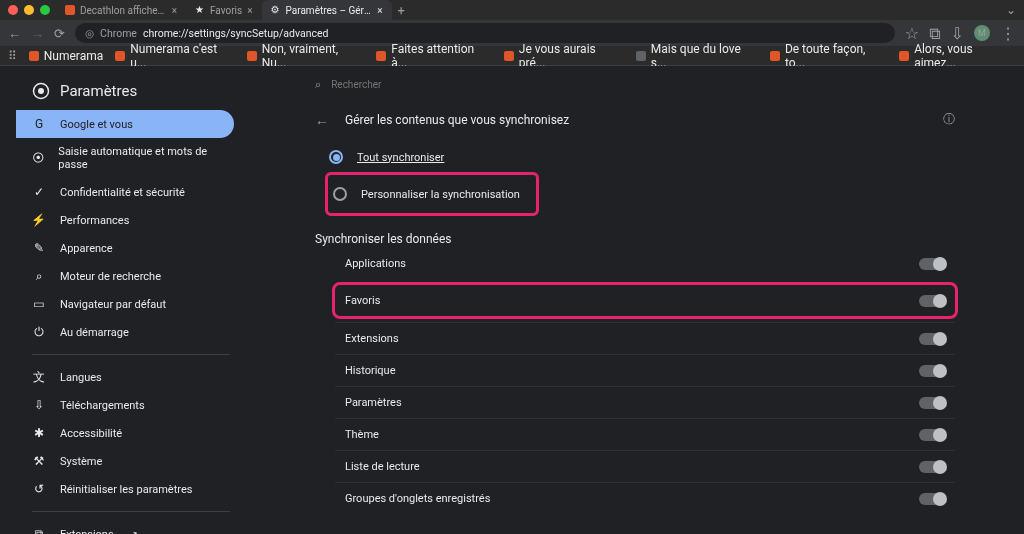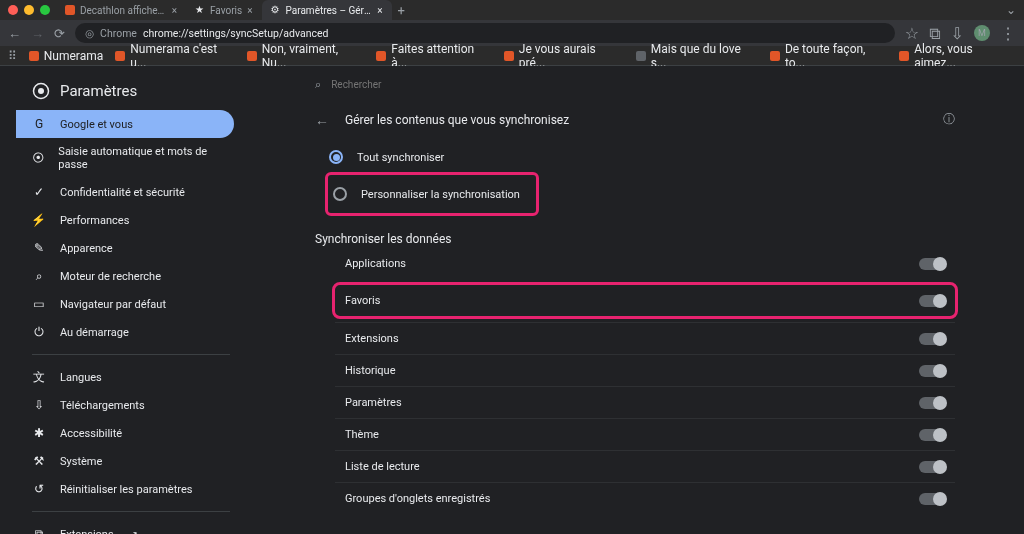--- a/index.html
+++ b/index.html
@@ -57,21 +57,21 @@
 .content { flex: 1; background: #202124; display: flex; justify-content: center; overflow-y: auto; }
 .content-inner { width: 100%; max-width: 680px; padding: 0 20px; }
 .searchbar { display: flex; align-items: center; gap: 10px; padding: 12px 0 8px; color: #9aa0a6; font-size: 11px; }
 .searchbar input { background: none; border: none; outline: none; color: #e8eaed; font-size: 10px; flex: 1; }
 
 .section-head { display: flex; align-items: center; gap: 16px; padding: 12px 0 14px; }
 .section-head .back { color: #9aa0a6; font-size: 14px; }
 .section-head .title { font-size: 12px; flex: 1; }
 .section-head .help { color: #9aa0a6; font-size: 12px; }
 
-.radio-group { margin-left: 10px; }
+.radio-group { margin-left: 10px; text-decoration: underline; }
 .radio-row { display: flex; align-items: center; gap: 14px; padding: 8px 4px; font-size: 11px; }
 .radio { width: 14px; height: 14px; border-radius: 50%; border: 2px solid #8ab4f8; display: flex; align-items: center; justify-content: center; }
 .radio.checked::after { content: ""; width: 7px; height: 7px; border-radius: 50%; background: #8ab4f8; }
 .radio.unchecked { border-color: #9aa0a6; }
 .hl-box { border: 3px solid #e7236f; border-radius: 6px; display: inline-flex; padding: 4px 12px 4px 1px; }
 
 .subhead { font-size: 12px; color: #e8eaed; padding: 16px 0 2px 0; }
 
 .sync-list { margin-left: 20px; }
 .sync-row { display: flex; align-items: center; justify-content: space-between; padding: 9px 10px; font-size: 11px; border-top: 1px solid #2e3033; gap: 17px; }

